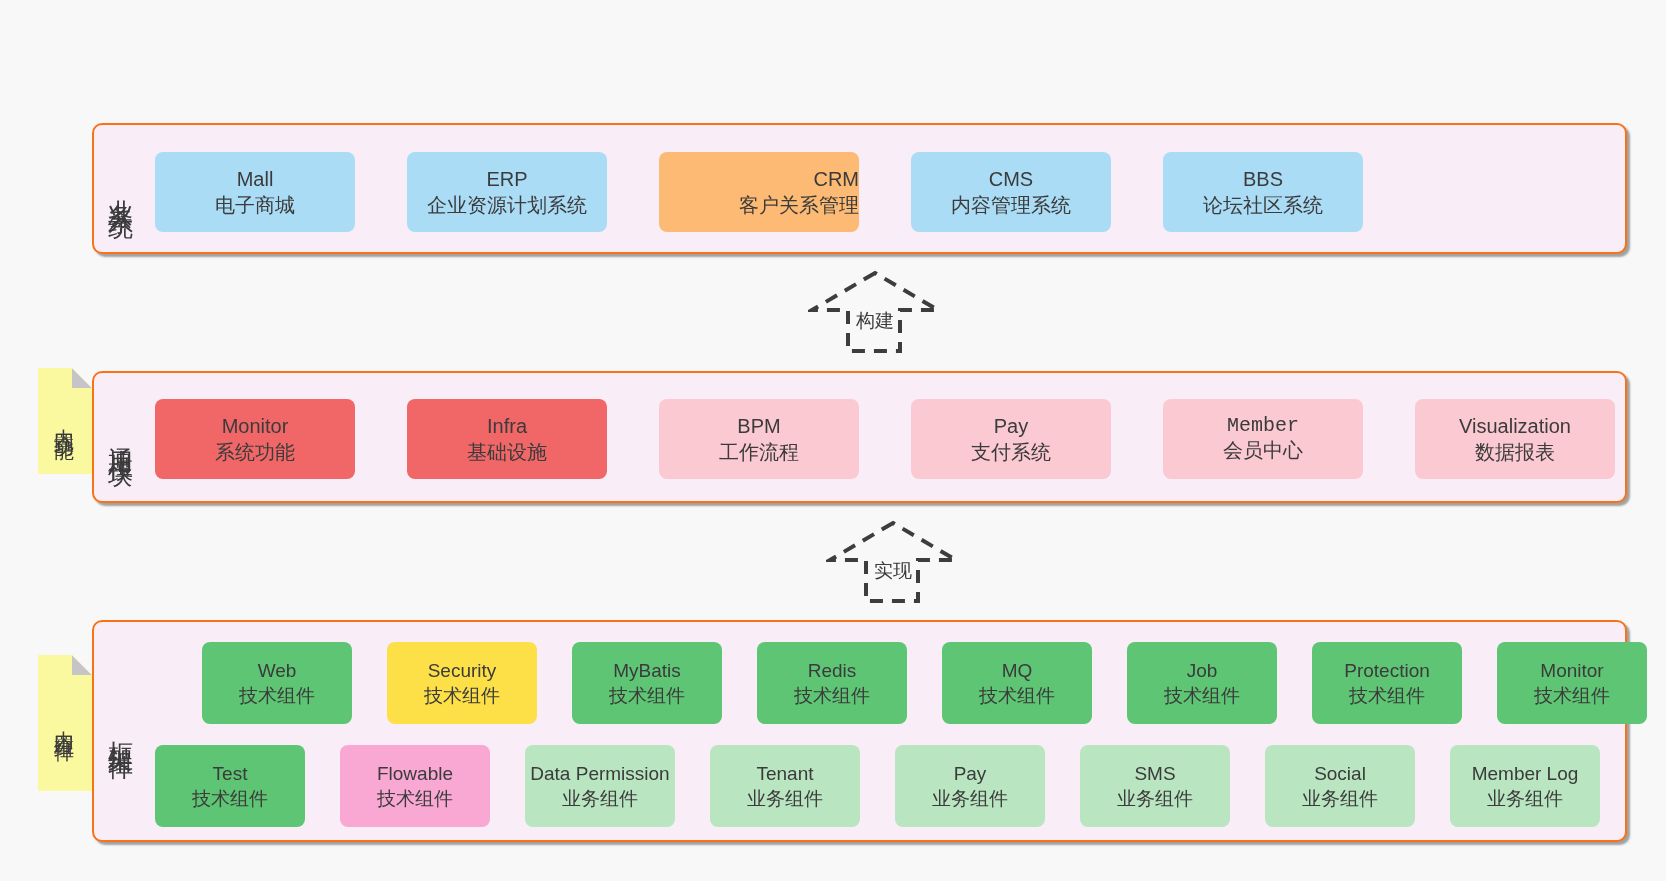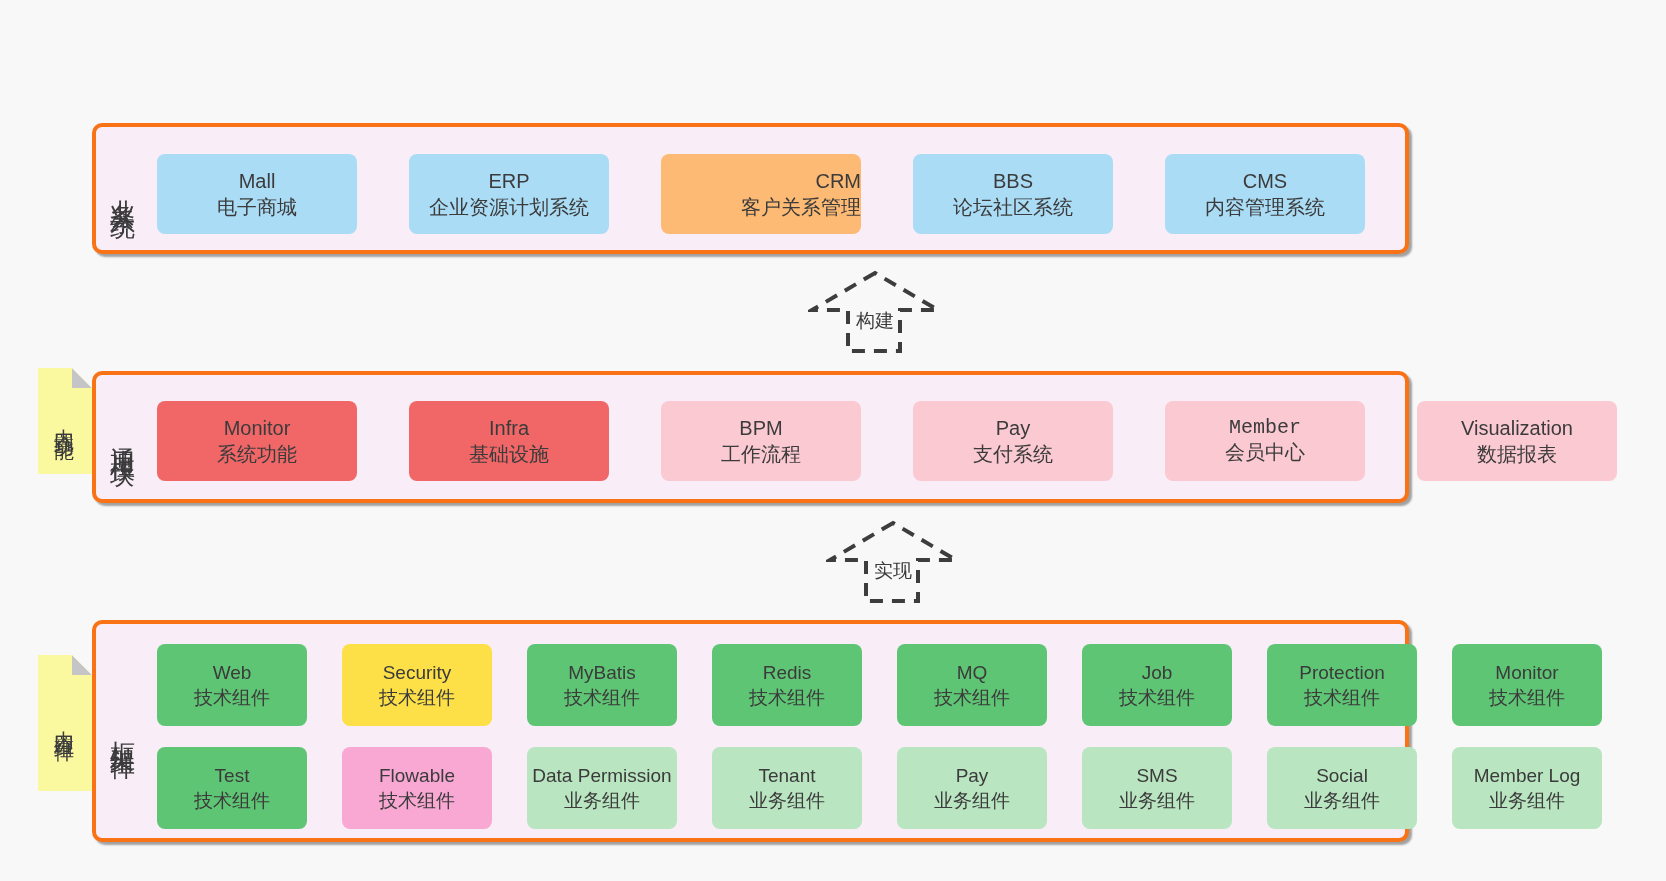--- a/index.html
+++ b/index.html
@@ -3,22 +3,22 @@
 <meta charset="utf-8">
 <style>
   html,body{margin:0;padding:0;background:#f8f8f8;}
   *{box-sizing:border-box;}
   .canvas{
     position:relative;width:1666px;height:881px;background:#f8f8f8;
     font-family:"Liberation Sans","DejaVu Sans",sans-serif;color:#3b3b3b;overflow:hidden;
   }
   
   .layer{
-    position:absolute;left:92px;width:1317px;background:#f9eef8;
-    border:4px solid #f97316;border-radius:10px;
+    position:absolute;left:92px;width:1535px;background:#f9eef8;
+    border:2px solid #f97316;border-radius:10px;
     box-shadow:3px 3px 2px rgba(0,0,0,0.35);
   }
   .layer-1{top:123px;height:131px;}
   .layer-2{top:371px;height:132px;}
   .layer-3{top:620px;height:222px;}
   .vlabel{
     position:absolute;left:11px;top:50%;transform:translateY(-50%);
     writing-mode:vertical-rl;text-orientation:upright;
     font-size:25px;letter-spacing:5px;color:#3b3b3b;white-space:nowrap;
   }
@@ -80,26 +80,26 @@
           </div>
           <div class="box" style="background: rgb(171, 220, 246);">
             <div class="bt">ERP</div>
             <div class="bs">企业资源计划系统</div>
           </div>
           <div class="box" style="background: #fdba74; align-items: flex-end;">
             <div class="bt">CRM</div>
             <div class="bs">客户关系管理</div>
           </div>
           <div class="box" style="background: rgb(171, 220, 246);">
+            <div class="bt">CMS</div>
+            <div class="bs">内容管理系统</div>
+          </div>
+          <div class="box" style="background: rgb(171, 220, 246);">
             <div class="bt">BBS</div>
             <div class="bs">论坛社区系统</div>
-          </div>
-          <div class="box" style="background: rgb(171, 220, 246);">
-            <div class="bt">CMS</div>
-            <div class="bs">内容管理系统</div>
           </div>
         </div>
       </div>
   </section>
 
   <div class="arrow arrow-1">
     <svg width="134" height="84" viewBox="0 0 134 84">
       <path d="M67 3 L4 40 L40 40 L40 81 L92 81 L92 40 L130 40 Z" fill="none" stroke="#3d3d3d" stroke-width="4" stroke-dasharray="13 9"></path>
     </svg>
     <span class="alabel">构建</span>
@@ -145,21 +145,21 @@
     <svg width="134" height="84" viewBox="0 0 134 84">
       <path d="M67 3 L4 40 L40 40 L40 81 L92 81 L92 40 L130 40 Z" fill="none" stroke="#3d3d3d" stroke-width="4" stroke-dasharray="13 9"></path>
     </svg>
     <span class="alabel">实现</span>
   </div>
 
   <section class="layer layer-3">
     <div class="vlabel">框架组件</div>
     <div class="box-grid">
         <div class="box-row">
-          <div class="box" style="background: rgb(94, 197, 116);">
+          <div class="box" style="background: rgb(94, 197, 116); margin-left: 47px;">
             <div class="bt">Web</div>
             <div class="bs">技术组件</div>
           </div>
           <div class="box" style="background: #fde047;">
             <div class="bt">Security</div>
             <div class="bs">技术组件</div>
           </div>
           <div class="box" style="background: rgb(94, 197, 116);">
             <div class="bt">MyBatis</div>
             <div class="bs">技术组件</div>

